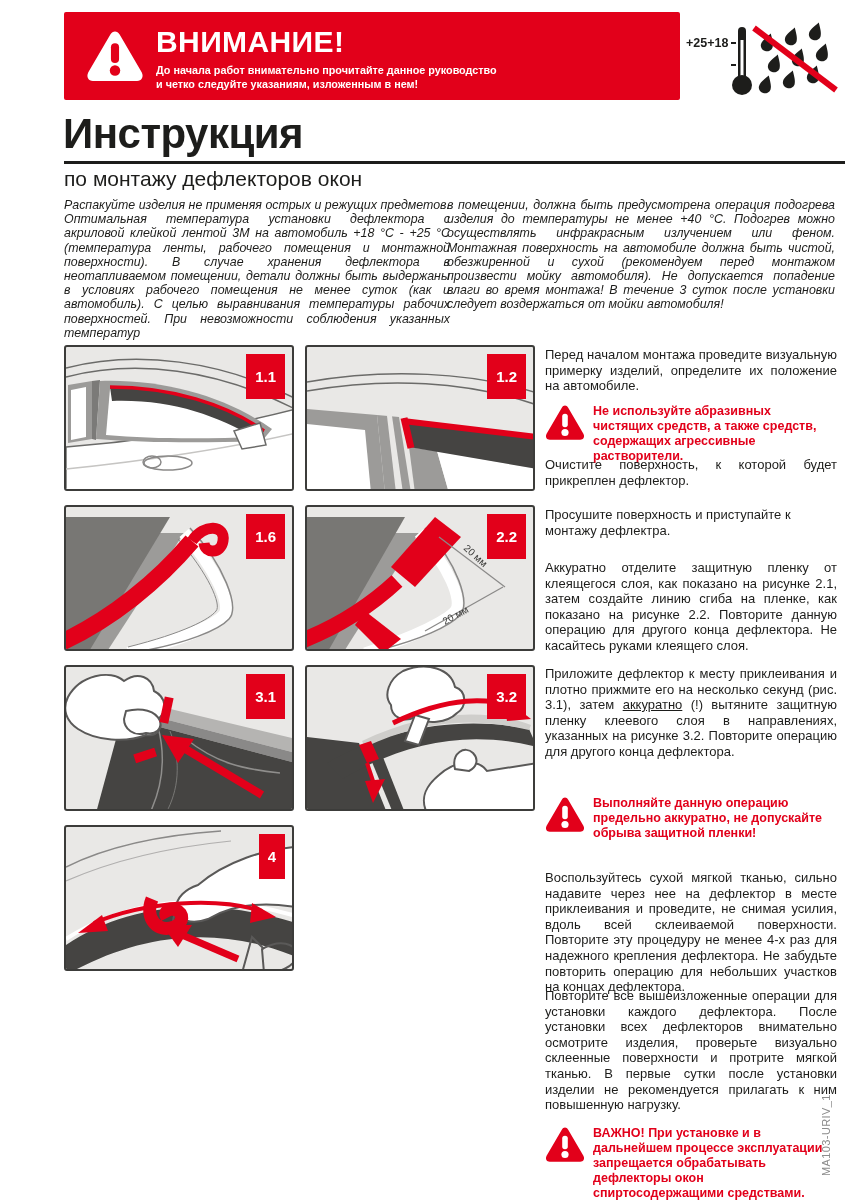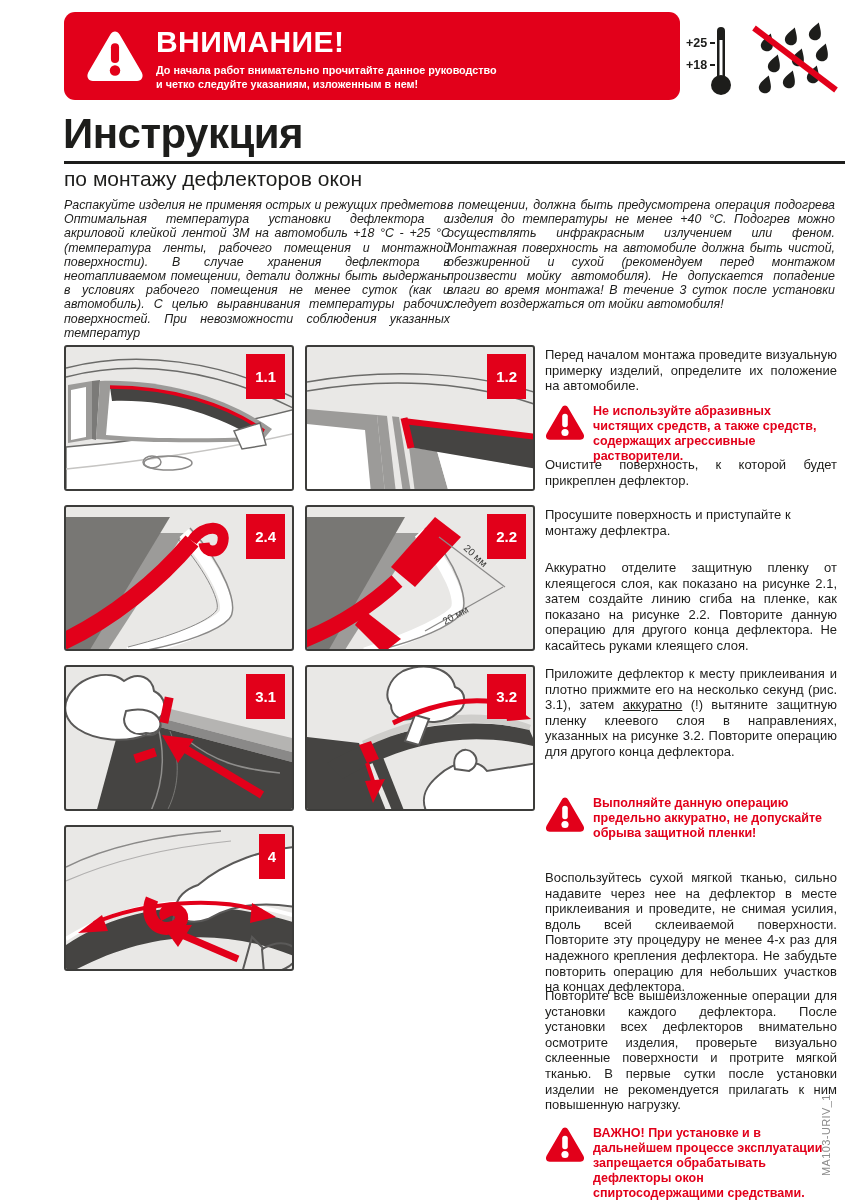--- a/index.html
+++ b/index.html
@@ -2,28 +2,28 @@
 <html><head>
 <meta charset="utf-8">
 <style>
   *{margin:0;padding:0;box-sizing:border-box}
   html,body{width:855px;height:1200px;background:#fff}
   .page{position:relative;width:855px;height:1200px;overflow:hidden;
         font-family:"Liberation Sans",sans-serif;color:#1d1d1b;background:#fff}
 
   
   .banner{position:absolute;left:64px;top:12px;width:616px;height:88px;
-          background:#e2001a;border-radius:11px;color:#fff}
+          background:#e2001a;border-radius:2px;color:#fff}
   .banner-tri{position:absolute;left:22px;top:17px}
   .attention-title{position:absolute;left:92px;top:13px;font-size:30px;font-weight:bold;letter-spacing:.4px}
   .attention-sub{position:absolute;left:92px;top:51px;font-size:10.8px;line-height:1.32;font-weight:bold}
   .warranty{position:absolute;left:386px;top:18px;font-size:16.5px;font-weight:bold;
             line-height:1.24;white-space:pre-line}
   .thermo{position:absolute;left:686px;top:24px;display:flex;align-items:flex-start}
-  .thermo-labels{display:flex;flex-direction:column;font-size:12.5px;font-weight:bold;
+  .thermo-labels{display:flex;font-size:12.5px;font-weight:bold;
                  color:#1d1d1b;margin-top:8px;margin-right:3px;text-align:right}
   .thermo-labels div{height:22px;line-height:22px}
   .rain{position:absolute;left:748px;top:20px}
 
   
   .title{position:absolute;left:63px;top:110px;font-size:42px;font-weight:bold;letter-spacing:-.5px}
   .title-rule{position:absolute;left:64px;top:161px;width:781px;height:3px;background:#1d1d1b}
   .subtitle{position:absolute;left:64px;top:167px;font-size:21px}
 
   
@@ -146,21 +146,21 @@
   <div class="panel" style="left:64px;top:505px">
     <svg width="230" height="146" viewBox="0 0 230 146">
       <polygon points="0,26 118,26 40,146 0,146" fill="#9c9b99"></polygon>
       <polygon points="0,10 104,10 22,146 0,146" fill="#787774"></polygon>
       <path d="M118 26 C150 62 166 98 158 108 C150 117 120 132 62 146" fill="none" stroke="#ffffff" stroke-width="12"></path>
       <path d="M124 21 C158 58 174 100 163 112 C154 122 122 137 64 146" fill="none" stroke="#8a8988" stroke-width="1.5"></path>
       <path d="M112 32 C142 66 156 98 150 104 C144 112 118 126 62 140" fill="none" stroke="#8a8988" stroke-width="1"></path>
       <path d="M-6 136 C46 112 92 74 126 34" stroke="#e2001a" stroke-width="17" fill="none"></path>
       <path d="M126 34 C138 16 160 18 157 34 C155 47 139 47 138 36" stroke="#e2001a" stroke-width="11" fill="none"></path>
     </svg>
-    <div class="badge">2.4</div>
+    <div class="badge">1.6</div>
   </div>
 
   <div class="panel" style="left:305px;top:505px">
     <svg width="230" height="146" viewBox="0 0 230 146">
       <polygon points="0,26 112,26 36,146 0,146" fill="#9c9b99"></polygon>
       <polygon points="0,10 98,10 20,146 0,146" fill="#787774"></polygon>
       <path d="M112 26 C142 60 156 94 148 104 C140 113 112 128 58 146" fill="none" stroke="#ffffff" stroke-width="11"></path>
       <path d="M118 21 C150 56 164 96 153 108 C144 118 116 133 60 146" fill="none" stroke="#8a8988" stroke-width="1.5"></path>
       <path d="M-6 134 C30 120 62 100 90 74" stroke="#e2001a" stroke-width="16" fill="none"></path>
       <polygon points="84,60 128,10 154,30 108,80" fill="#e2001a"></polygon>

